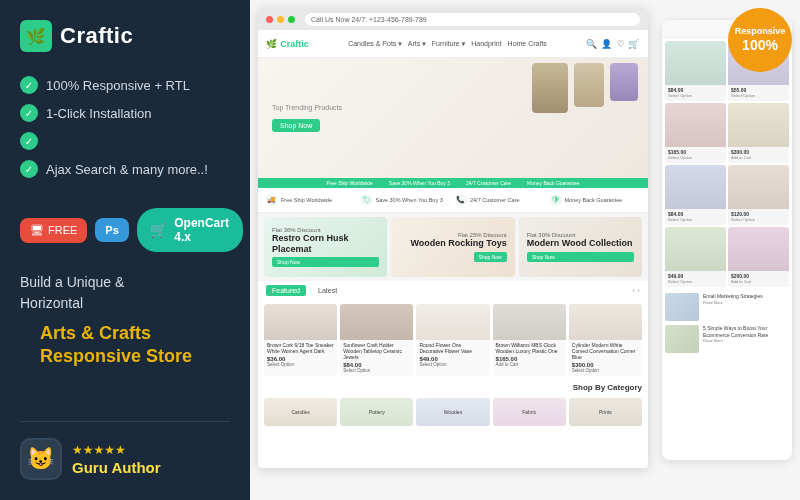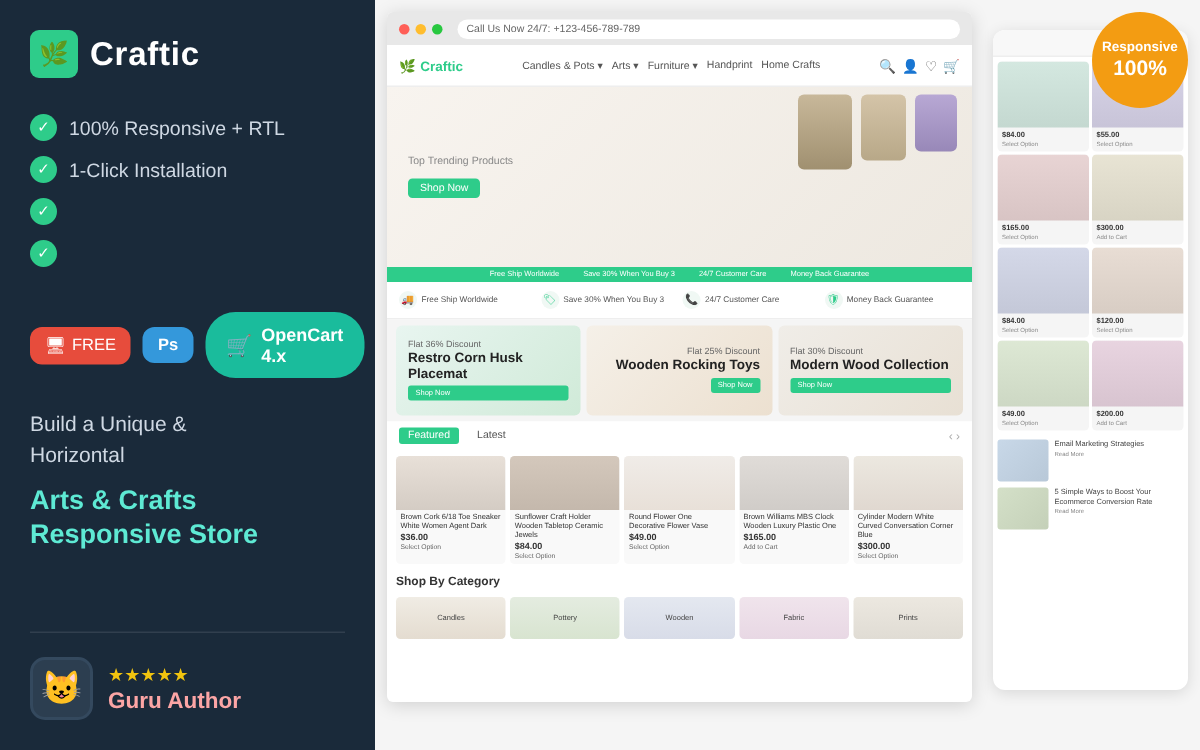--- a/index.html
+++ b/index.html
@@ -121,25 +121,26 @@
     }
 
     .build-text {
       color: #cfd8e3;
       font-size: 14px;
       line-height: 1.5;
       margin-bottom: 8px;
     }
 
     .store-title {
-      color: #5eead4;
+      color: #eab308;
       font-size: 18px;
       font-weight: 700;
       line-height: 1.3;
       margin-bottom: auto;
+      margin-left: 20px;
     }
 
     .author-area {
       display: flex;
       align-items: center;
       gap: 10px;
       padding-top: 16px;
       border-top: 1px solid rgba(255,255,255,0.1);
       margin-top: 16px;
     }
@@ -160,21 +161,21 @@
       flex-direction: column;
     }
 
     .author-stars {
       color: #f1c40f;
       font-size: 12px;
       margin-bottom: 2px;
     }
 
     .author-name {
-      color: #fca5a5;
+      color: #fde047;
       font-size: 15px;
       font-weight: 600;
     }
 
     
     .right-preview {
       position: absolute;
       left: 250px;
       top: 0;
       width: 550px;
@@ -600,20 +601,21 @@
       color: #888;
     }
 
     
     .category-title {
       font-size: 8px;
       font-weight: 700;
       color: #333;
       padding: 3px 6px;
       background: white;
+      text-align: right;
     }
 
     .category-row {
       display: flex;
       gap: 3px;
       padding: 3px 6px;
       background: white;
     }
 
     .cat-item {
@@ -650,20 +652,21 @@
     </li>
     <li>
       <span class="check-icon">✓</span>
       <span>1-Click Installation</span>
     </li>
     <li>
       <span class="check-icon">✓</span>
     </li>
     <li>
       <span class="check-icon">✓</span>
+      <span>Ajax Search &amp; many more..!</span>
     </li>
   </ul>
 
   <div class="platform-badges">
     <div class="badge-monitor">
       <span>🖥</span>
       <span>FREE</span>
     </div>
     <div class="badge-ps">
       <span>Ps</span>

